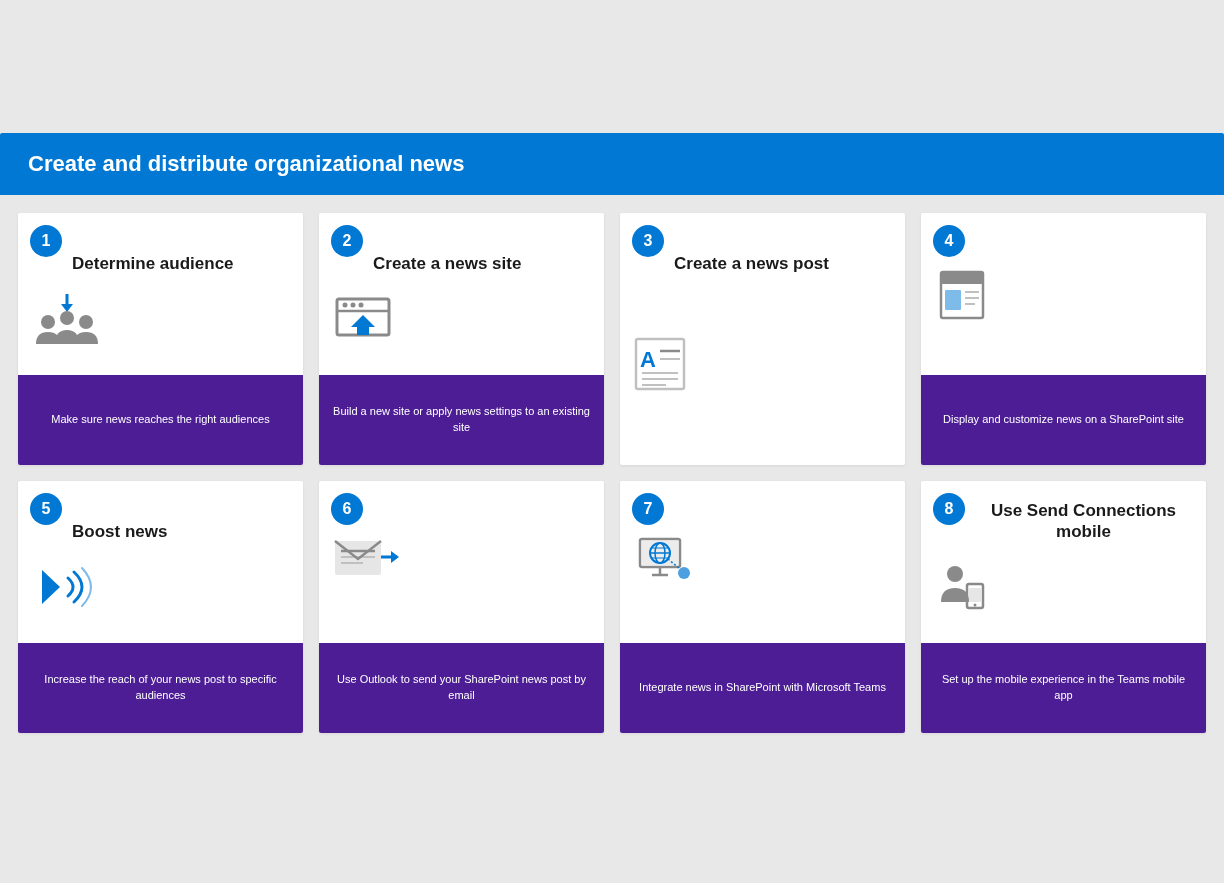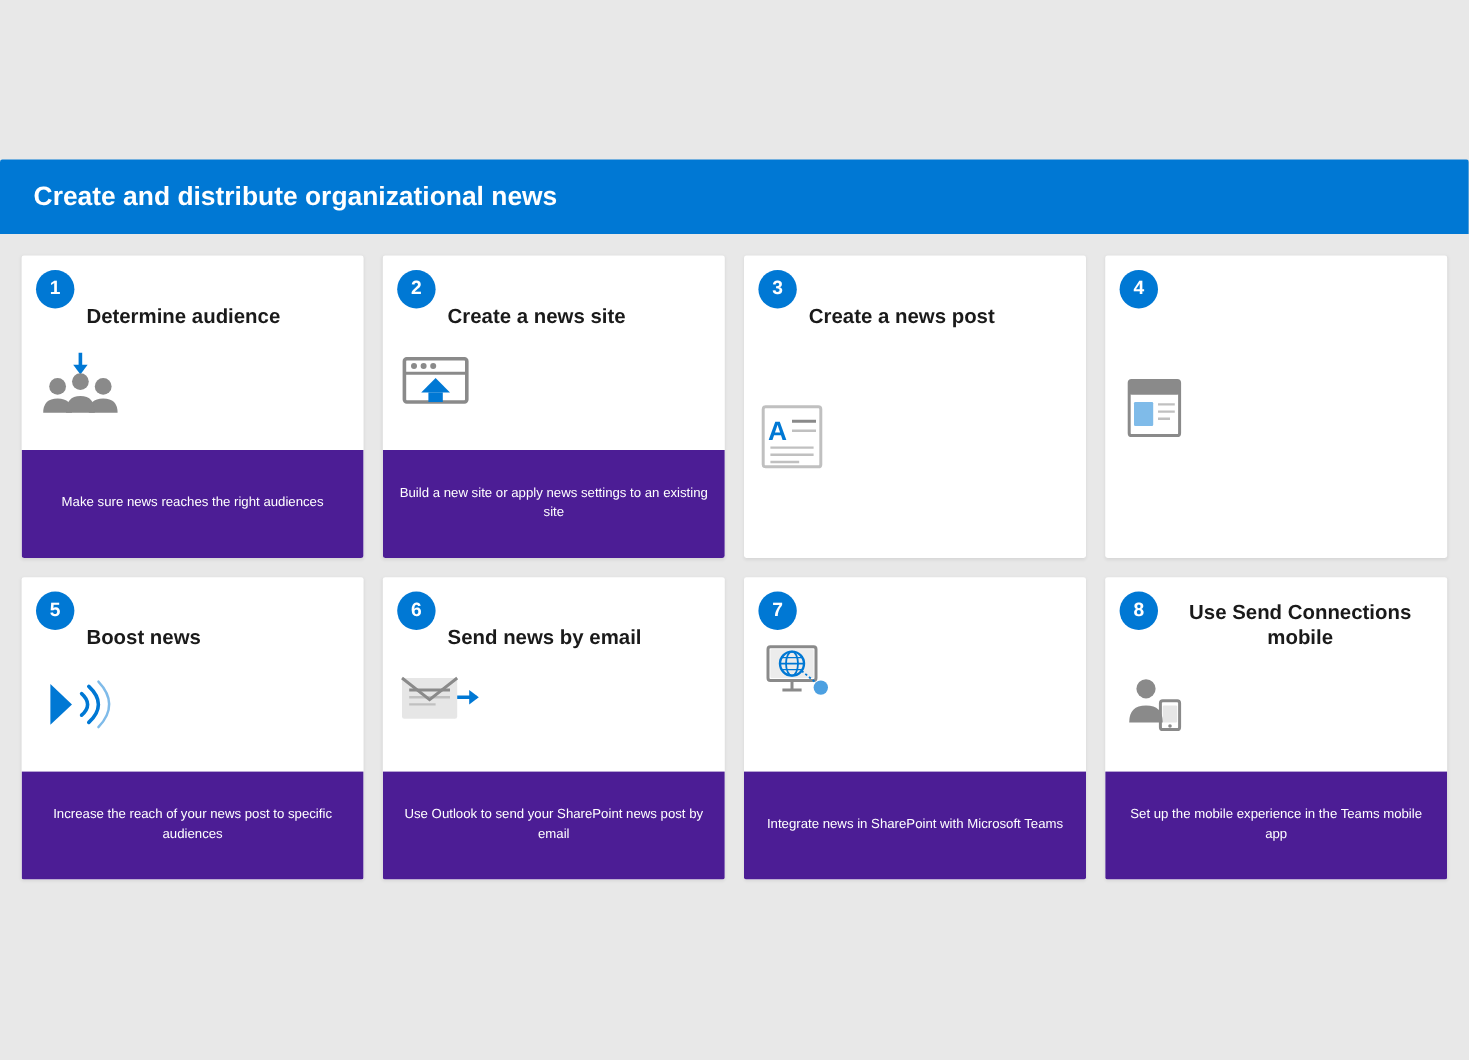--- a/index.html
+++ b/index.html
@@ -196,20 +196,23 @@
     <rect x="6" y="4" width="42" height="12" rx="2" fill="#8a8a8a"></rect>
 
     <rect x="10" y="22" width="16" height="20" rx="1" fill="#0078d4" opacity="0.5"></rect>
 
     <line x1="30" y1="24" x2="44" y2="24" stroke="#c0c0c0" stroke-width="2"></line>
     <line x1="30" y1="30" x2="44" y2="30" stroke="#c0c0c0" stroke-width="2"></line>
     <line x1="30" y1="36" x2="40" y2="36" stroke="#c0c0c0" stroke-width="2"></line>
   </svg>
       </div>
     </div>
+    <div class="card-bottom">
+      Display and customize news on a SharePoint site
+    </div>
   </div>
       <div class="card">
     <div class="card-top">
       <div class="card-number-badge">5</div>
       <div class="card-title-area">
         <span class="card-title">Boost news</span>
       </div>
       <div class="card-icon-area">
         <svg width="70" height="54" viewBox="0 0 70 54" fill="none" xmlns="http://www.w3.org/2000/svg">
 
@@ -221,23 +224,20 @@
   </svg>
       </div>
     </div>
     <div class="card-bottom">
       Increase the reach of your news post to specific audiences
     </div>
   </div>
       <div class="card">
     <div class="card-top">
       <div class="card-number-badge">6</div>
-      <div class="card-title-area">
-        <span class="card-title">Send news by email</span>
-      </div>
       <div class="card-icon-area">
         <svg width="68" height="52" viewBox="0 0 68 52" fill="none" xmlns="http://www.w3.org/2000/svg">
 
     <rect x="2" y="4" width="46" height="34" rx="2" fill="#c0c0c0" opacity="0.4"></rect>
 
     <line x1="8" y1="14" x2="42" y2="14" stroke="#8a8a8a" stroke-width="2.5"></line>
     <line x1="8" y1="20" x2="42" y2="20" stroke="#c0c0c0" stroke-width="2"></line>
     <line x1="8" y1="26" x2="30" y2="26" stroke="#c0c0c0" stroke-width="2"></line>
 
     <polyline points="2,4 25,22 48,4" stroke="#8a8a8a" stroke-width="2.5" fill="none"></polyline>

